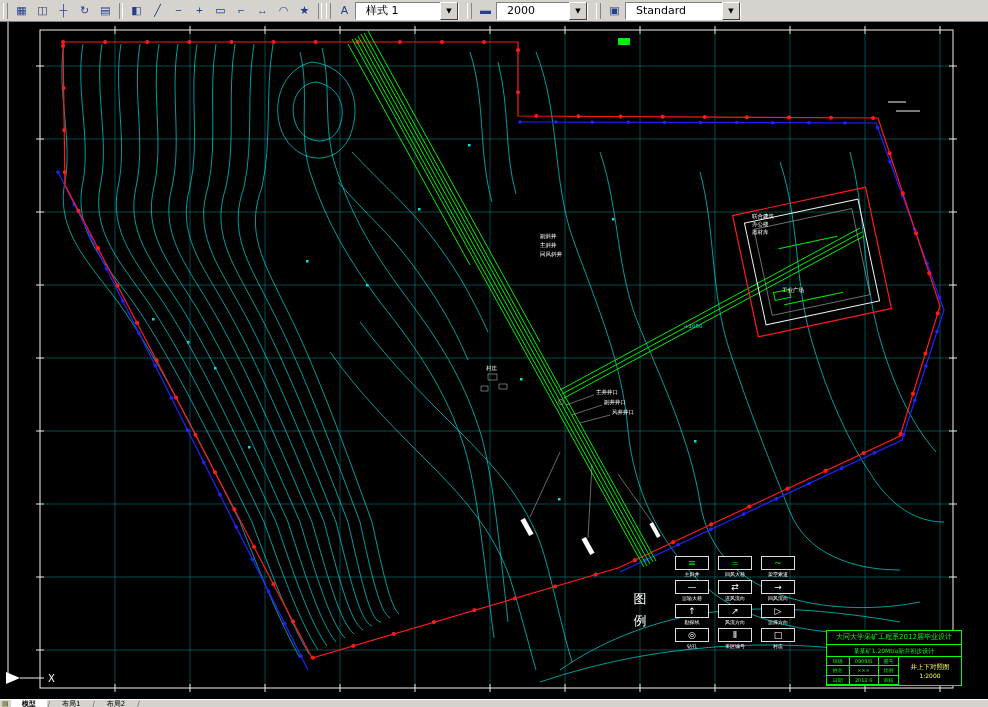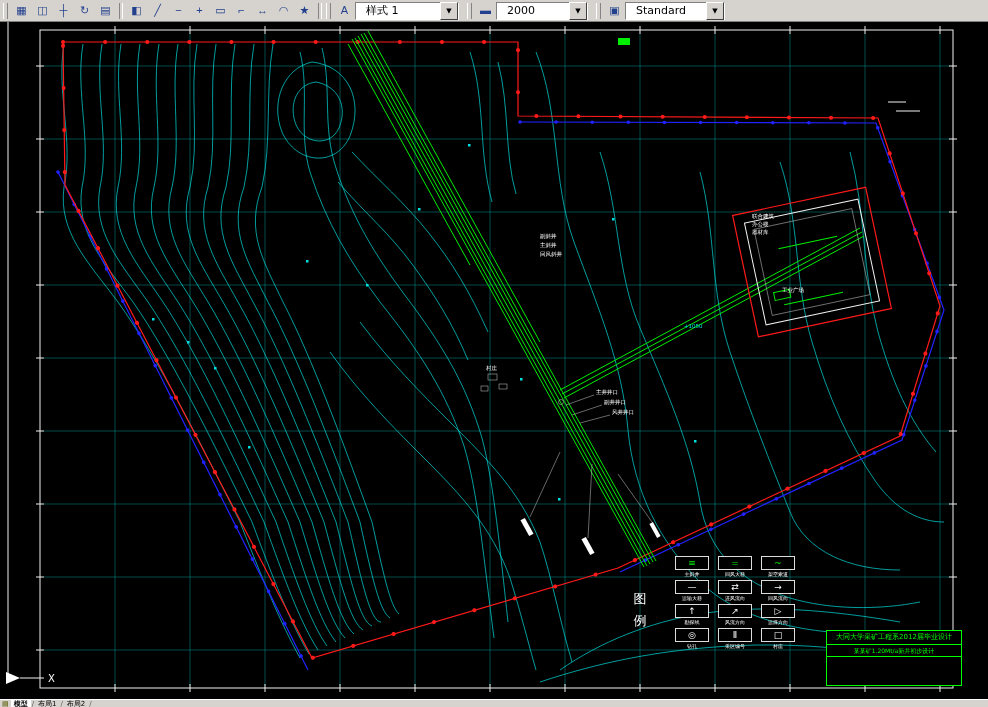--- a/index.html
+++ b/index.html
@@ -62,21 +62,21 @@
            white-space:nowrap;overflow:hidden;}
   .tb-main{flex:1;display:flex;flex-direction:column;align-items:center;justify-content:center;
            color:var(--title_yellow,#ff5);}
   .tb-dt{font-size:6.5px;white-space:nowrap;}
   .tb-scale{font-size:6px;}
   
   .tabbar{height:8px;background:var(--toolbar_bg,#d6d3ce);display:flex;align-items:center;
           font-size:7px;line-height:8px;padding-left:2px;border-top:1px solid #fff;box-sizing:border-box;
           overflow:hidden;color:#000;}
   .tabicon{font-size:7px;color:#5a5a00;margin-right:2px;}
-  .tab{padding:0 3px;background:var(--toolbar_bg,#d6d3ce);white-space:nowrap;}
+  .tab{padding:0 11px;background:var(--toolbar_bg,#d6d3ce);white-space:nowrap;}
   .tab.active{background:#fff;font-weight:bold;}
   .slash{color:#555;padding:0 1px;}
 </style>
 </head>
 <body>
 
 <div class="app">
 
   <div class="toolbar">
     <div class="grip"></div>
@@ -141,21 +141,21 @@
       </button>
     <div class="combo" style="width:92px">
       <span class="cval">2000</span>
       <span class="arrow">▼</span>
     </div>
 
     <div class="grip" style="margin-left:8px"></div>
     <button class="tbtn">
         <span class="glyph">▣</span>
       </button>
-    <div class="combo" style="width:100px">
+    <div class="combo" style="width:116px">
       <span class="cval">Standard</span>
       <span class="arrow">▼</span>
     </div>
   </div>
 
   <div class="canvas">
     <svg width="988" height="677" viewBox="0 0 988 677">
 
       <g class="grid">
         <path d="M115,12V664M190,12V664M265,12V664M340,12V664M415,12V664M490,12V664M565,12V664M640,12V664M715,12V664M790,12V664M865,12V664M940,12V664"></path>
@@ -368,20 +368,37 @@
           <div class="lg-box">
             <span>□</span>
           </div>
           <div class="lg-lab">村庄</div>
         </div>
     </div>
 
     <div class="titleblock">
       <div class="tb-row">大同大学采矿工程系2012届毕业设计</div>
       <div class="tb-row tb-sub">某某矿1.20Mt/a新井初步设计</div>
+      <div class="tb-bottom">
+        <div class="tb-grid">
+          <div class="tb-cell">班级</div>
+          <div class="tb-cell">0909班</div>
+          <div class="tb-cell">图号</div>
+          <div class="tb-cell">姓名</div>
+          <div class="tb-cell">×××</div>
+          <div class="tb-cell">比例</div>
+          <div class="tb-cell">日期</div>
+          <div class="tb-cell">2012.6</div>
+          <div class="tb-cell">审核</div>
+        </div>
+        <div class="tb-main">
+          <div class="tb-dt">井上下对照图</div>
+          <div class="tb-scale">1:2000</div>
+        </div>
+      </div>
     </div>
   </div>
 
   <div class="tabbar">
     <span class="tabicon">▤</span>
     <span class="tab active">模型</span>
     <span class="slash">/</span>
     <span class="tab">布局1</span>
     <span class="slash">/</span>
     <span class="tab">布局2</span>

